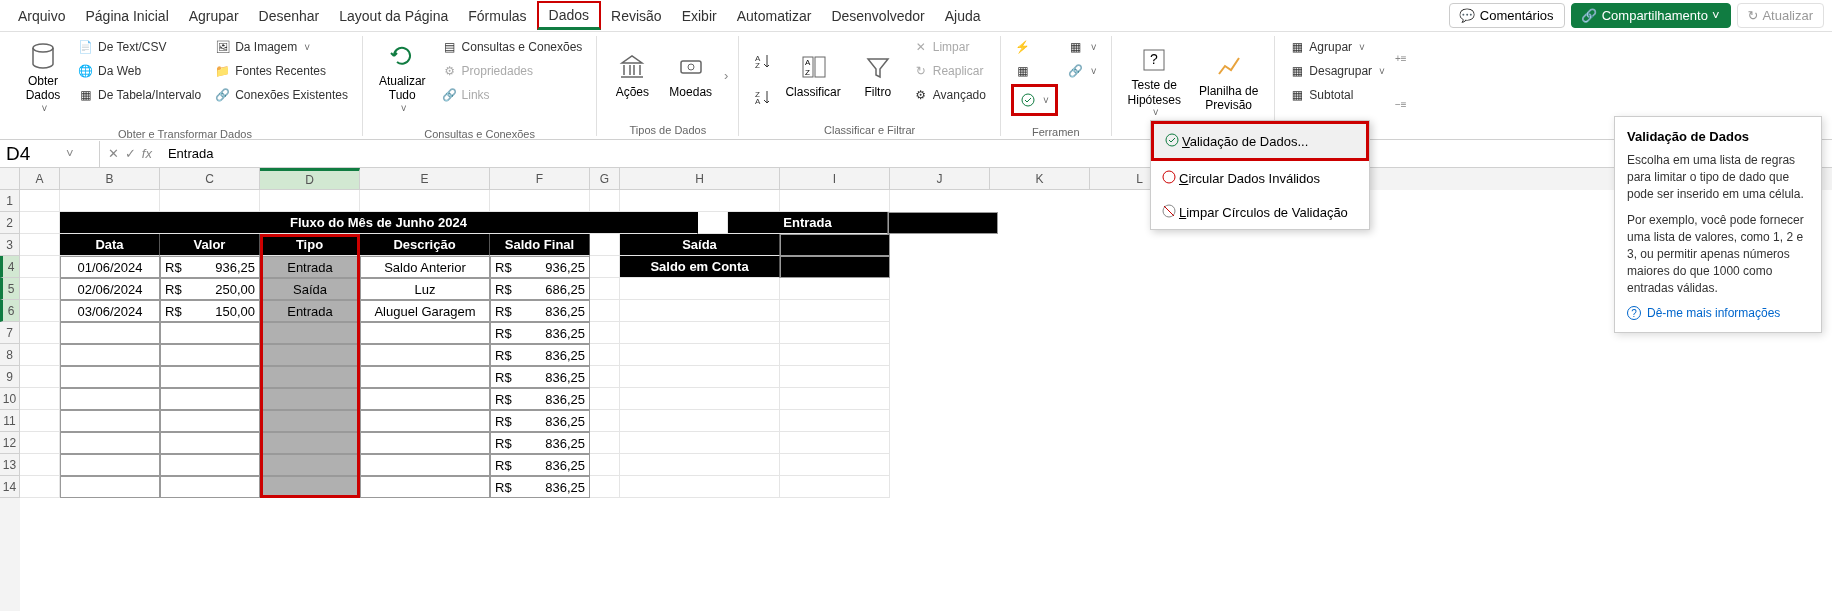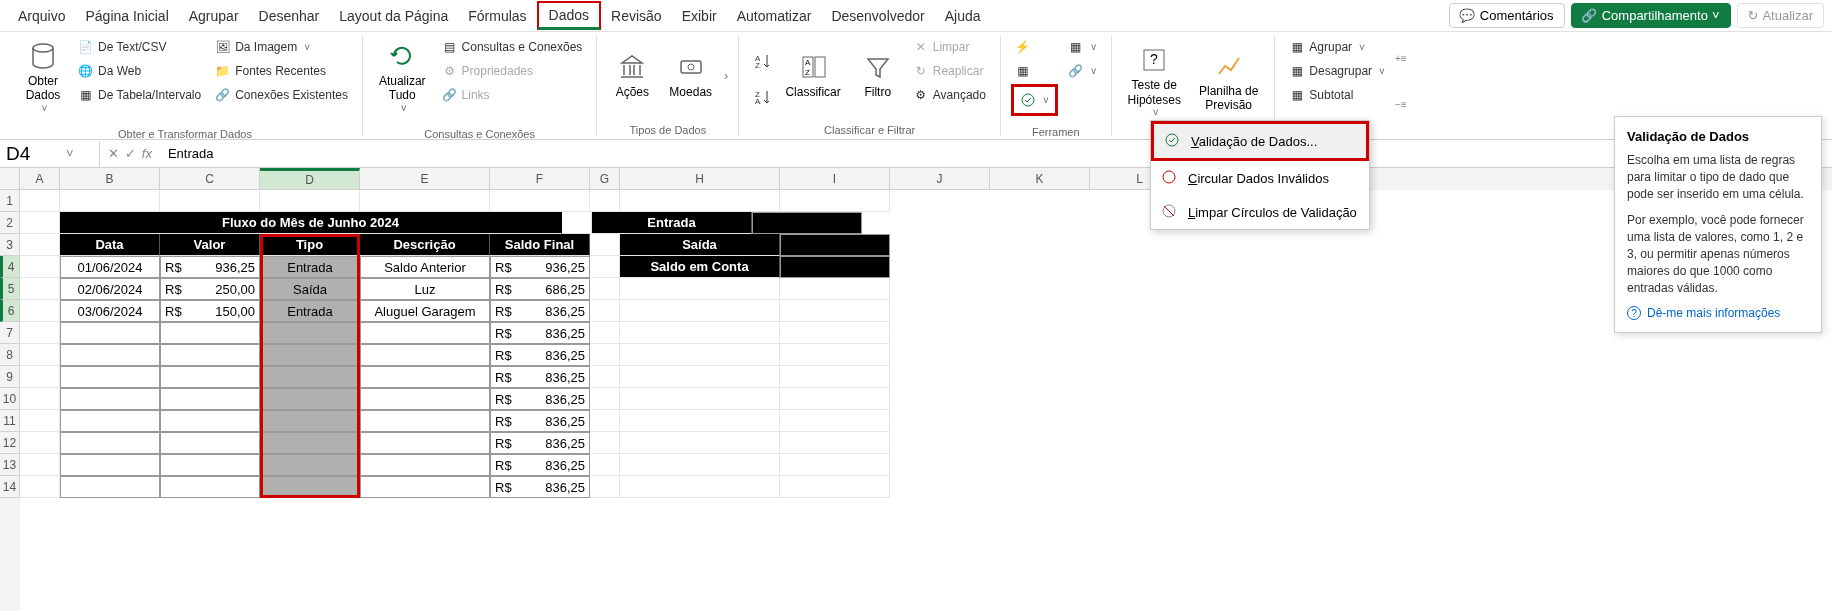--- a/index.html
+++ b/index.html
@@ -58,21 +58,21 @@
     .col-d-highlight { position: absolute; border: 3px solid #c00; pointer-events: none; }
     
     
     .w-A { width: 40px; } .w-B { width: 100px; } .w-C { width: 100px; }
     .w-D { width: 100px; } .w-E { width: 130px; } .w-F { width: 100px; }
     .w-G { width: 30px; } .w-H { width: 160px; } .w-I { width: 110px; }
     .w-rest { width: 100px; }
     
     
     .dropdown { position: absolute; left: 1150px; top: 120px; width: 220px; background: #fff; border: 1px solid #ccc; box-shadow: 2px 2px 8px rgba(0,0,0,0.2); z-index: 10; }
-    .dropdown-item { display: flex; align-items: center; gap: 9px; padding: 8px 10px; cursor: pointer; font-size: 13px; }
+    .dropdown-item { display: flex; align-items: center; gap: 0; padding: 8px 10px; cursor: pointer; font-size: 13px; }
     .dropdown-item.highlight { border: 3px solid #c00; background: #f0f0f0; }
     .dropdown-item .icon-sm { width: 18px; height: 18px; }
     
     
     .tooltip { position: absolute; right: 10px; top: 116px; width: 208px; background: #fff; border: 1px solid #ccc; box-shadow: 2px 2px 8px rgba(0,0,0,0.15); padding: 12px; font-size: 12px; z-index: 10; }
     .tooltip-title { font-weight: bold; margin-bottom: 8px; font-size: 13px; }
     .tooltip-desc { color: #333; margin-bottom: 10px; line-height: 1.4; }
     .tooltip-link { color: #0066cc; display: flex; align-items: center; gap: 6px; cursor: pointer; }
     
     svg { display: block; }
@@ -411,21 +411,21 @@
           <div class="cell w-D"></div>
           <div class="cell w-E"></div>
           <div class="cell w-F"></div>
           <div class="cell w-G"></div>
           <div class="cell w-H"></div>
           <div class="cell w-I"></div>
         </div>
 
       <div class="grid-row">
         <div class="cell w-A"></div>
-        <div class="cell tbl-title" style="width:502px">Fluxo do Mês de Junho 2024</div>
+        <div class="cell tbl-title" style="width:638px">Fluxo do Mês de Junho 2024</div>
         <div class="cell w-G"></div>
         <div class="cell tbl-header w-H">Entrada</div>
         <div class="cell tbl-cell w-I" style="background:#000"></div>
       </div>
 
       <div class="grid-row">
         <div class="cell w-A"></div>
         <div class="cell tbl-header w-B">Data</div>
         <div class="cell tbl-header w-C">Valor</div>
         <div class="cell tbl-header w-D">Tipo</div>

